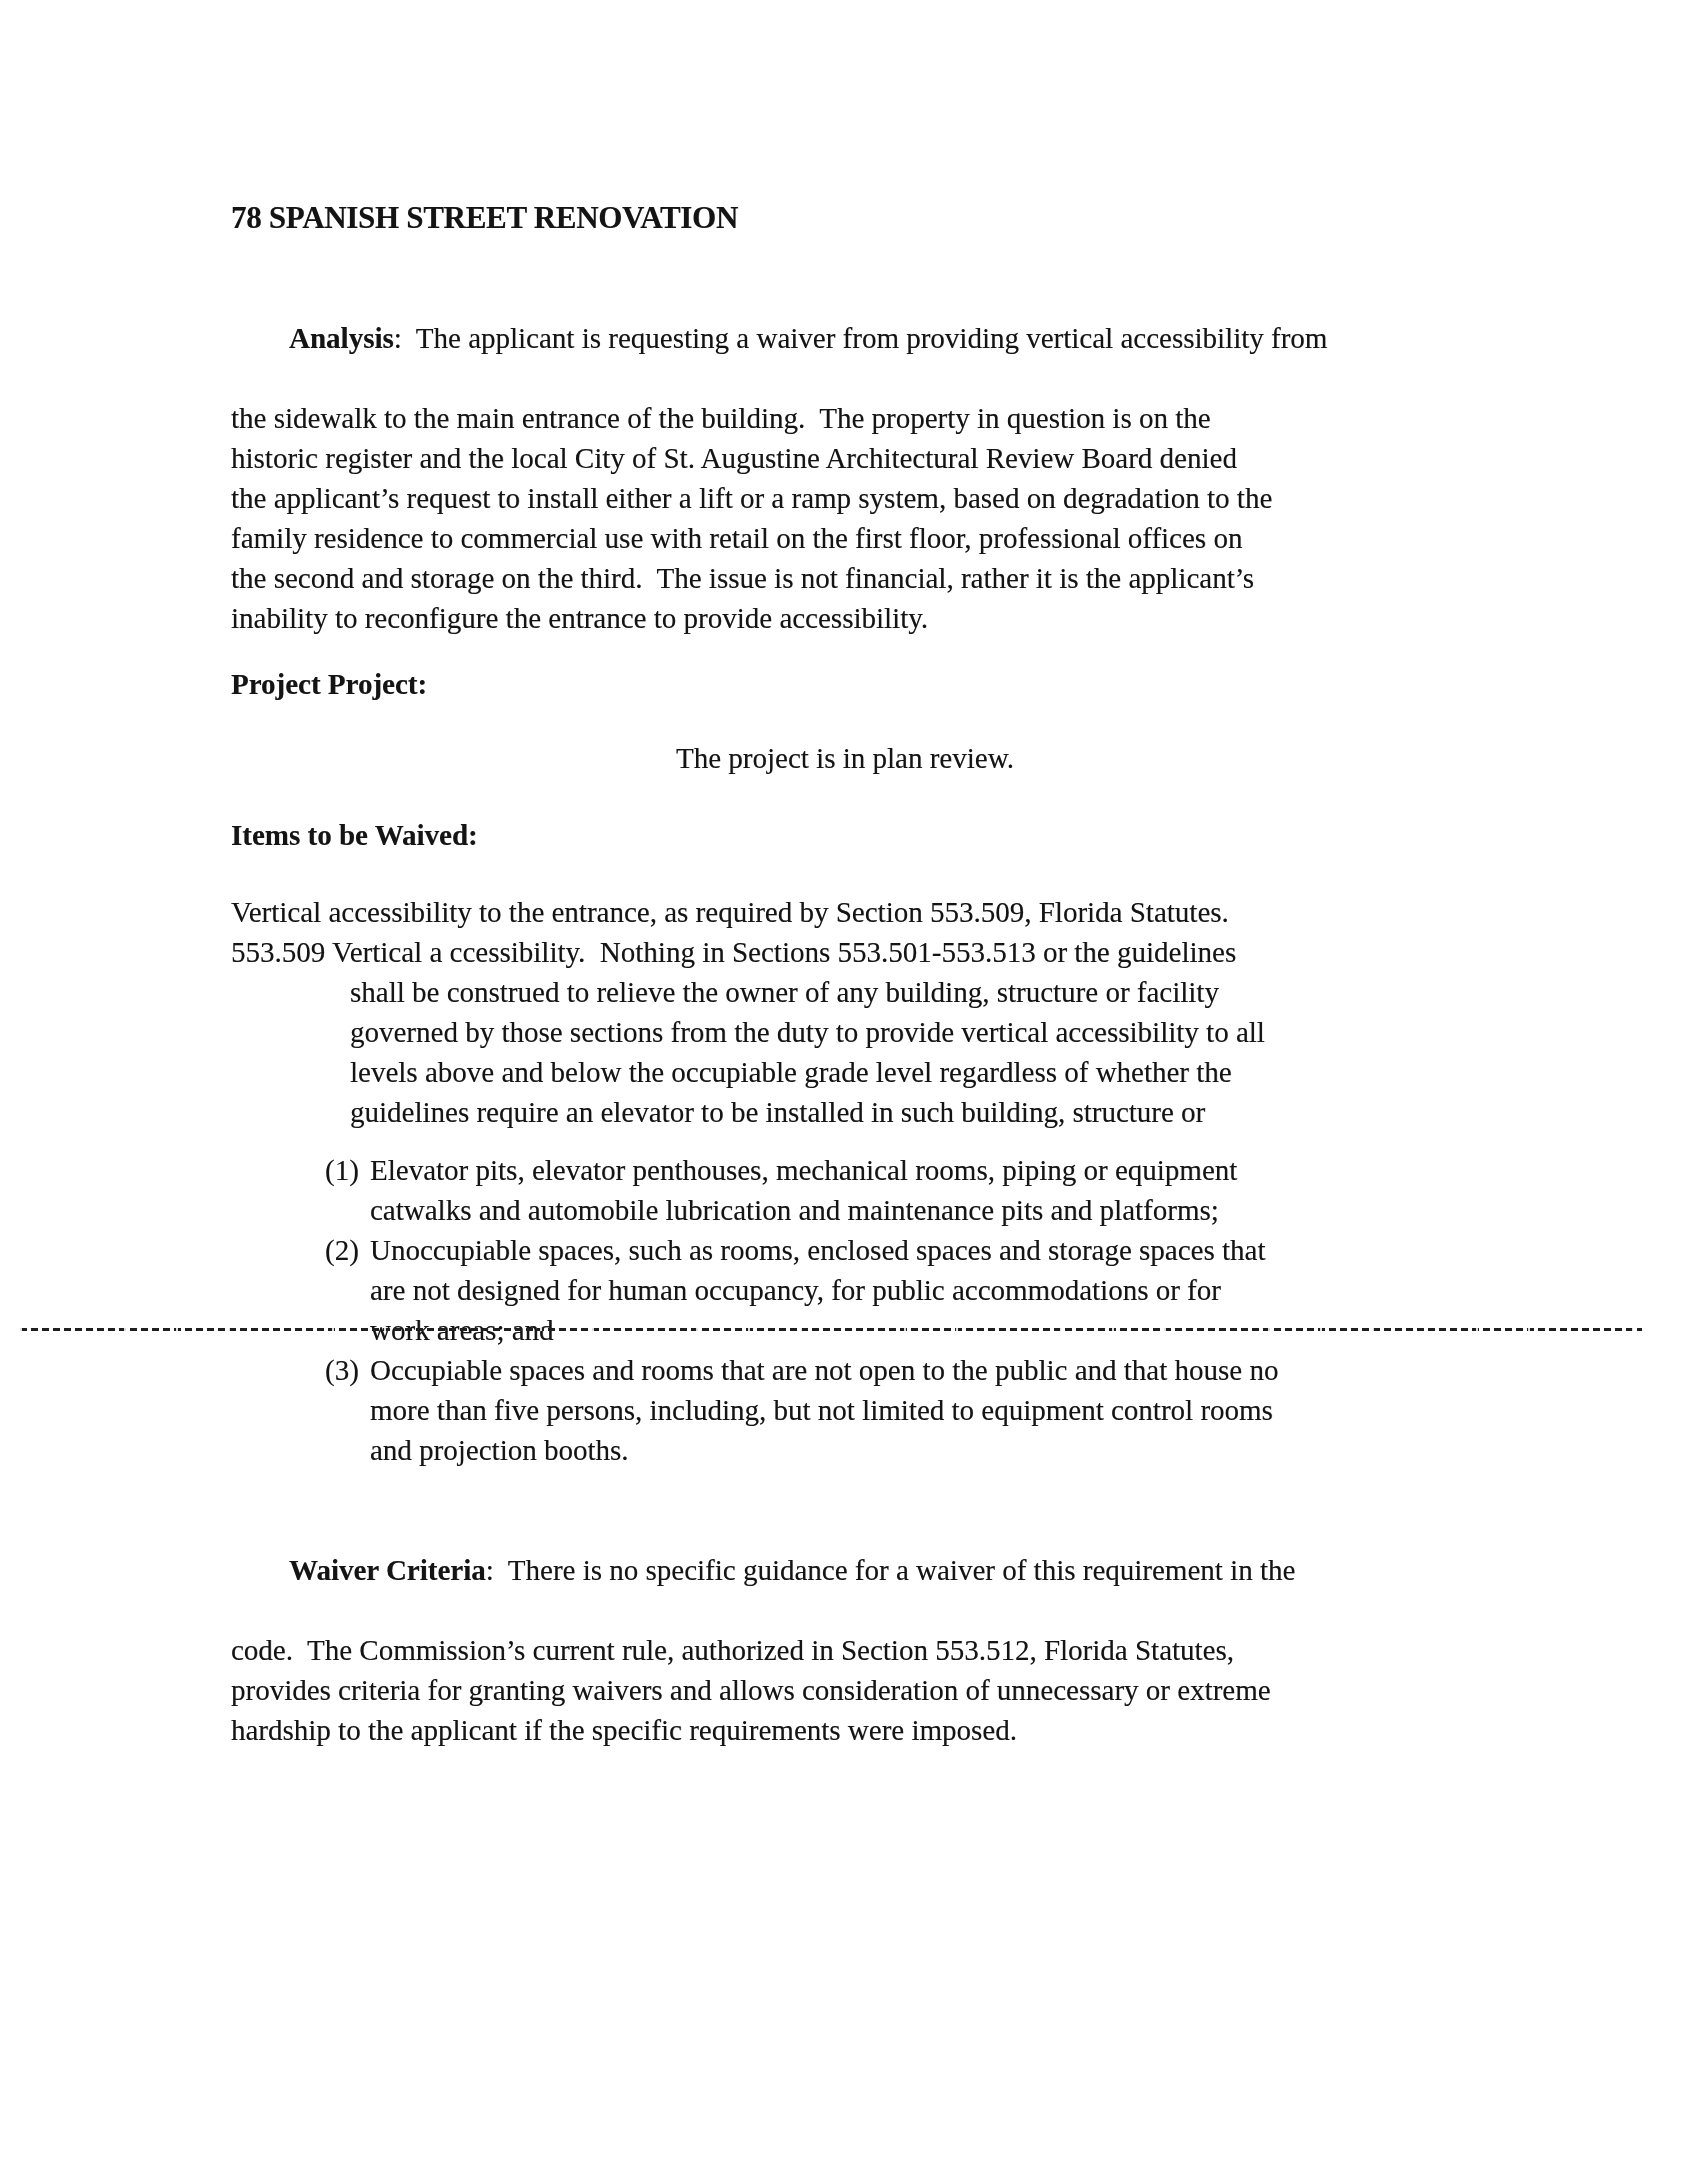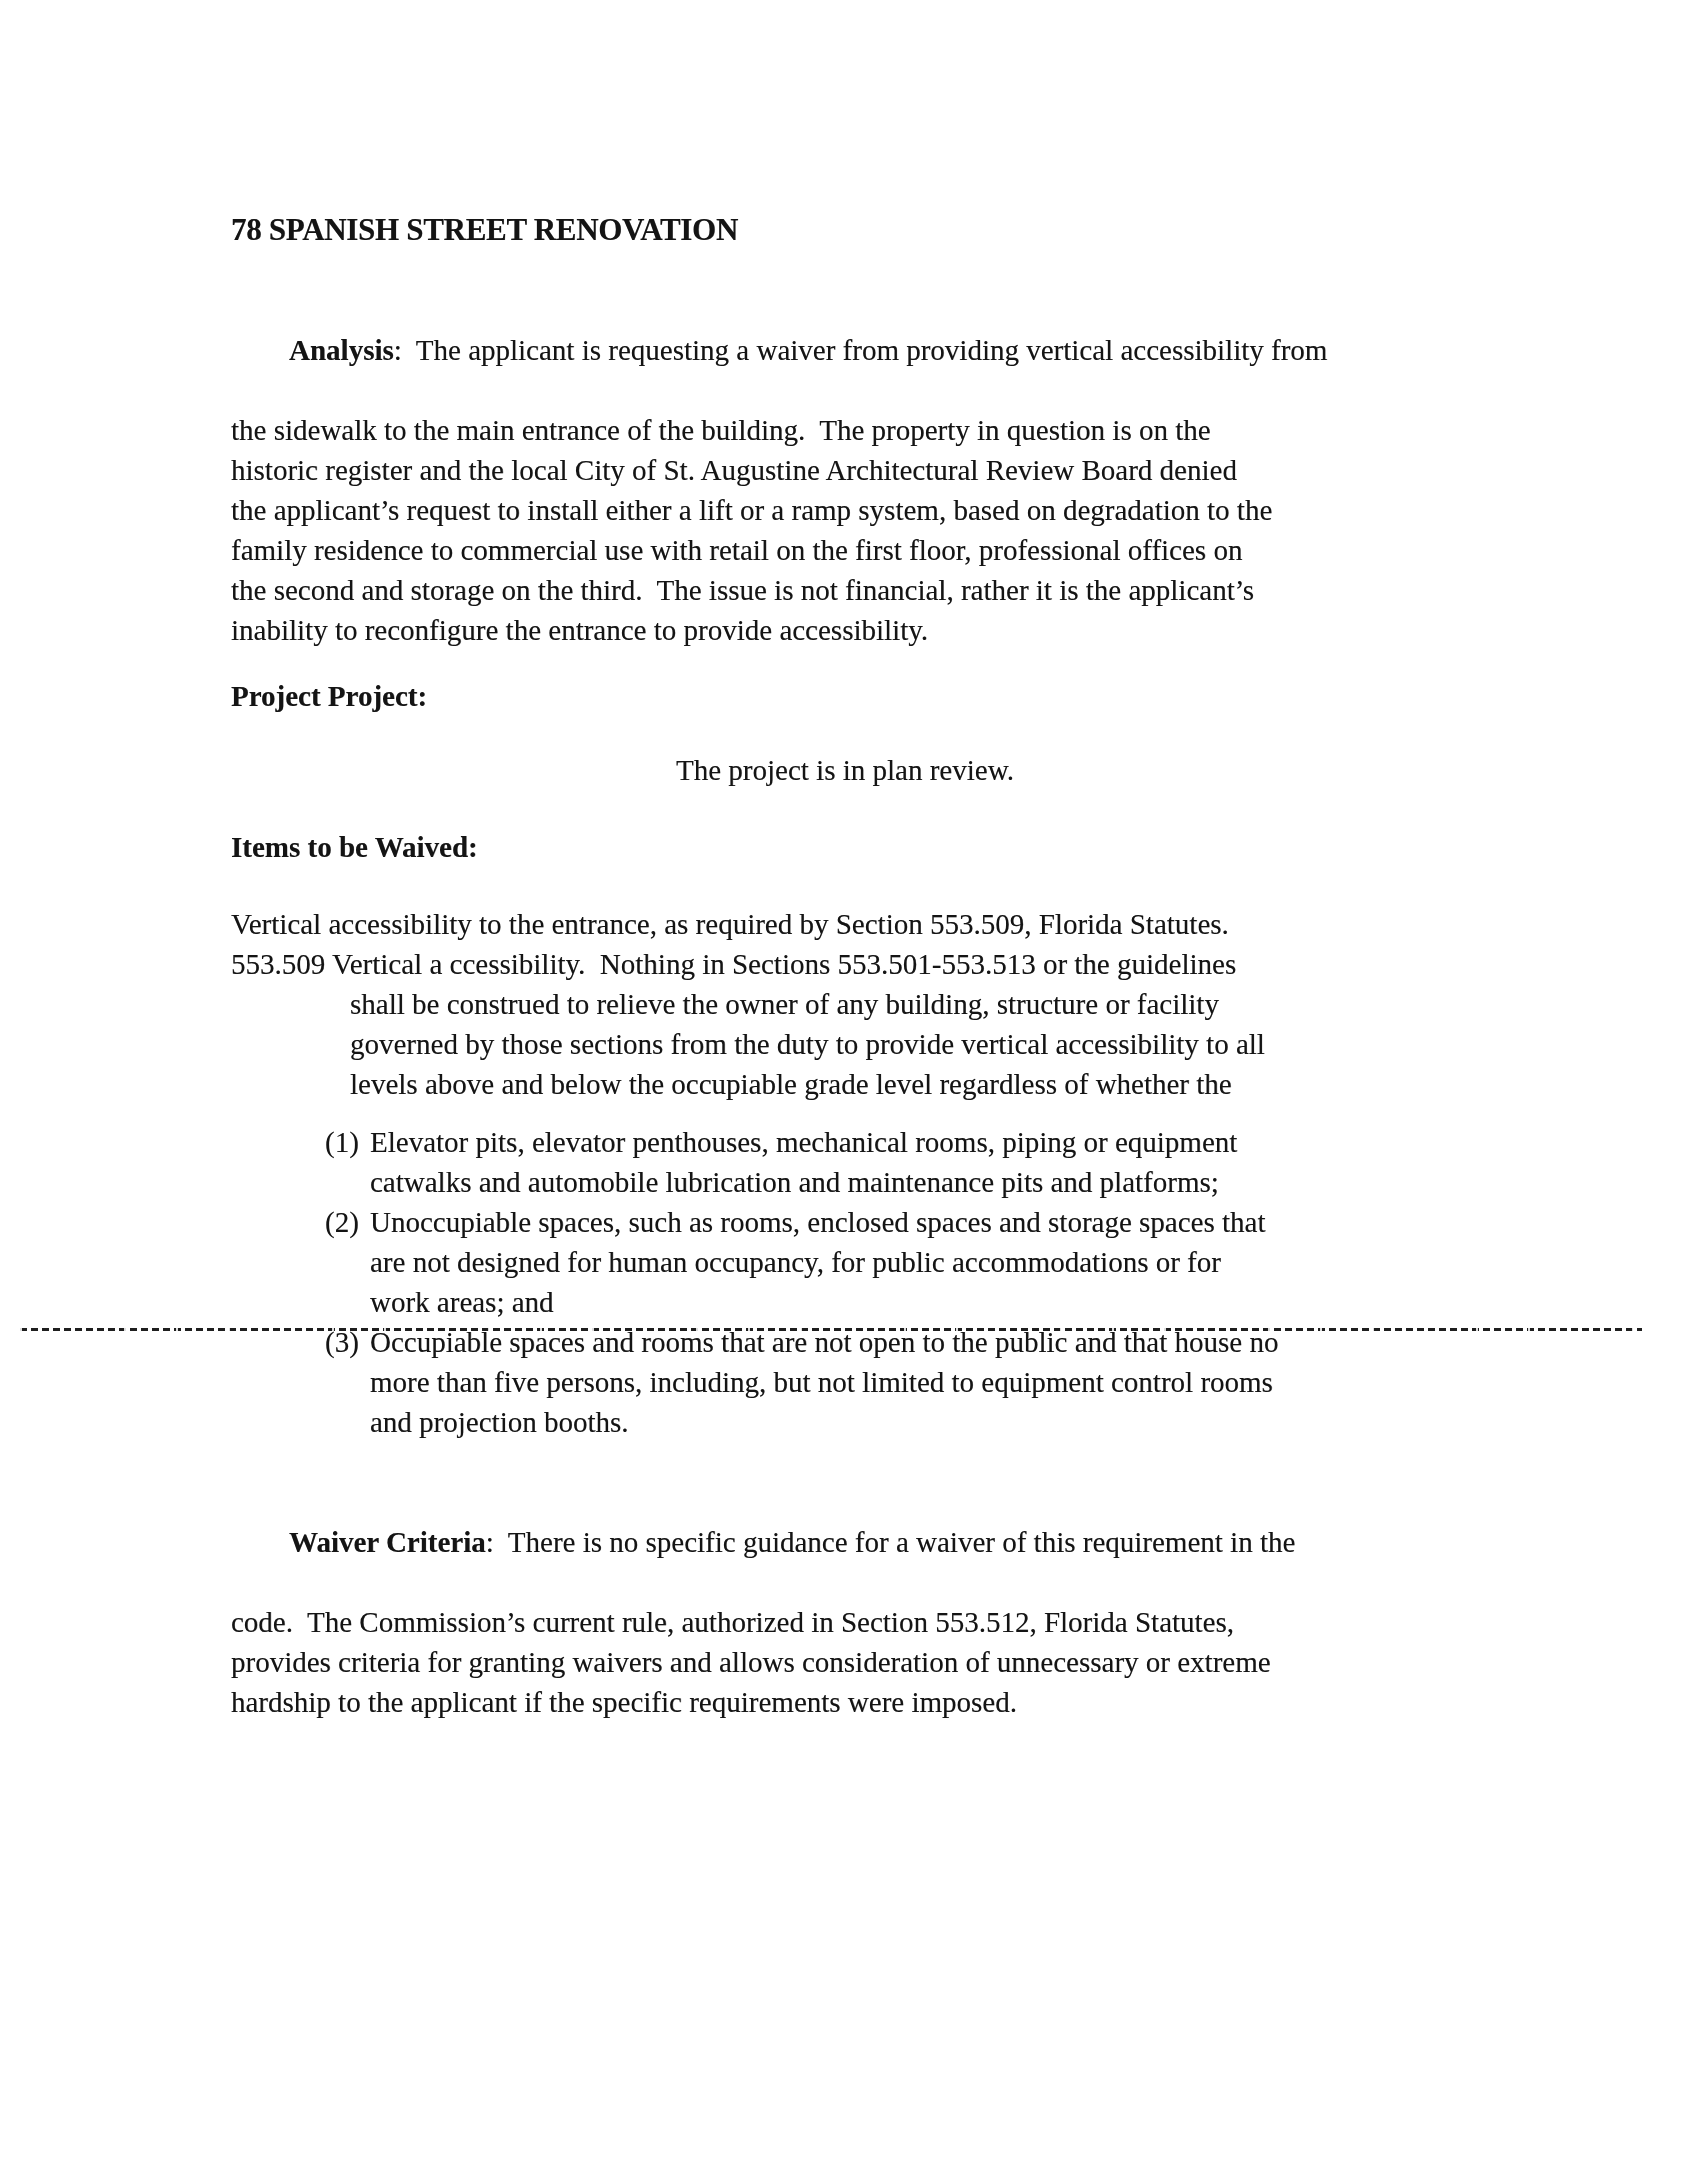--- a/index.html
+++ b/index.html
@@ -11,21 +11,21 @@
     background: #ffffff;
     overflow: hidden;
     font-family: "Liberation Serif", "DejaVu Serif", serif;
     font-size: 29px;
     line-height: 40px;
     color: #141414;
   }
   .content {
     position: absolute;
     left: 231px;
-    top: 210px;
+    top: 198px;
     width: 1228px;
     text-shadow: 0.3px 0.3px 0.4px rgba(0,0,0,0.38);
   }
   .line { white-space: pre; }
   .b { font-weight: bold; }
   .doc-title {
     font-weight: bold;
     font-size: 31px;
     letter-spacing: -0.3px;
     white-space: pre;
@@ -94,20 +94,21 @@
     <div class="vert">
       <div class="line">Vertical accessibility to the entrance, as required by Section 553.509, Florida Statutes.</div>
     </div>
 
     <div class="statute">
       <div class="line">553.509 Vertical a ccessibility.  Nothing in Sections 553.501-553.513 or the guidelines</div>
       <div class="hang">
           <div class="line">shall be construed to relieve the owner of any building, structure or facility</div>
           <div class="line">governed by those sections from the duty to provide vertical accessibility to all</div>
           <div class="line">levels above and below the occupiable grade level regardless of whether the</div>
+          <div class="line">guidelines require an elevator to be installed in such building, structure or</div>
         </div>
     </div>
 
     <div class="num-list">
 
       <div class="list-item">
         <span class="num">(1)</span>
         <div class="item-lines">
             <div class="line">Elevator pits, elevator penthouses, mechanical rooms, piping or equipment</div>
             <div class="line">catwalks and automobile lubrication and maintenance pits and platforms;</div>

